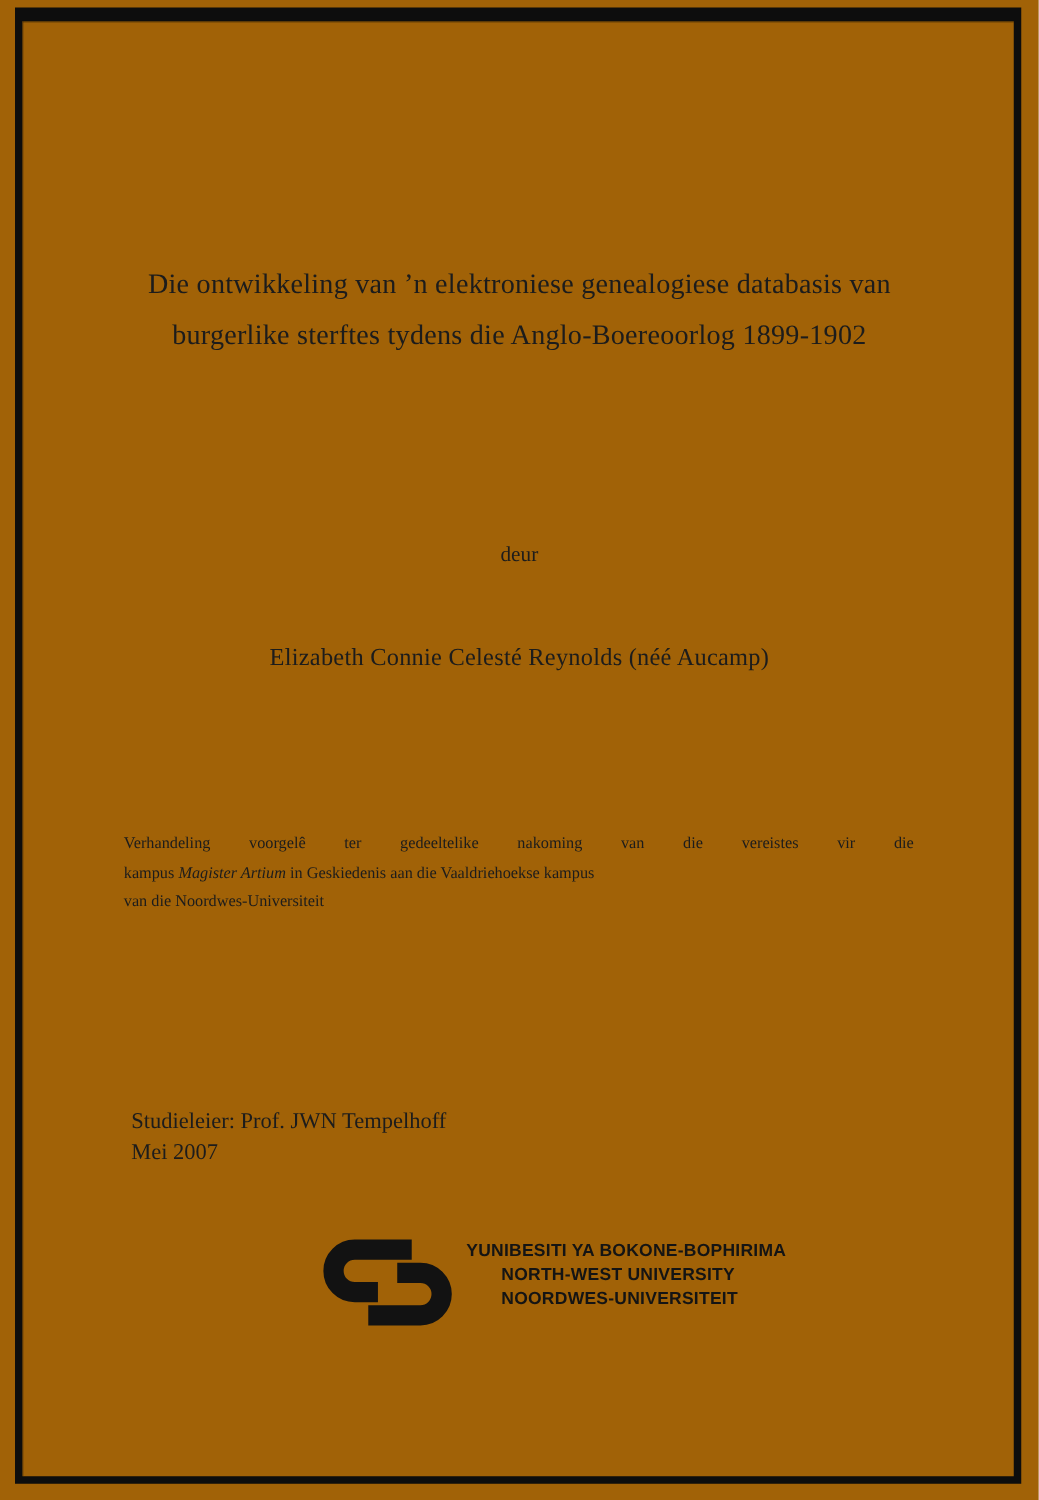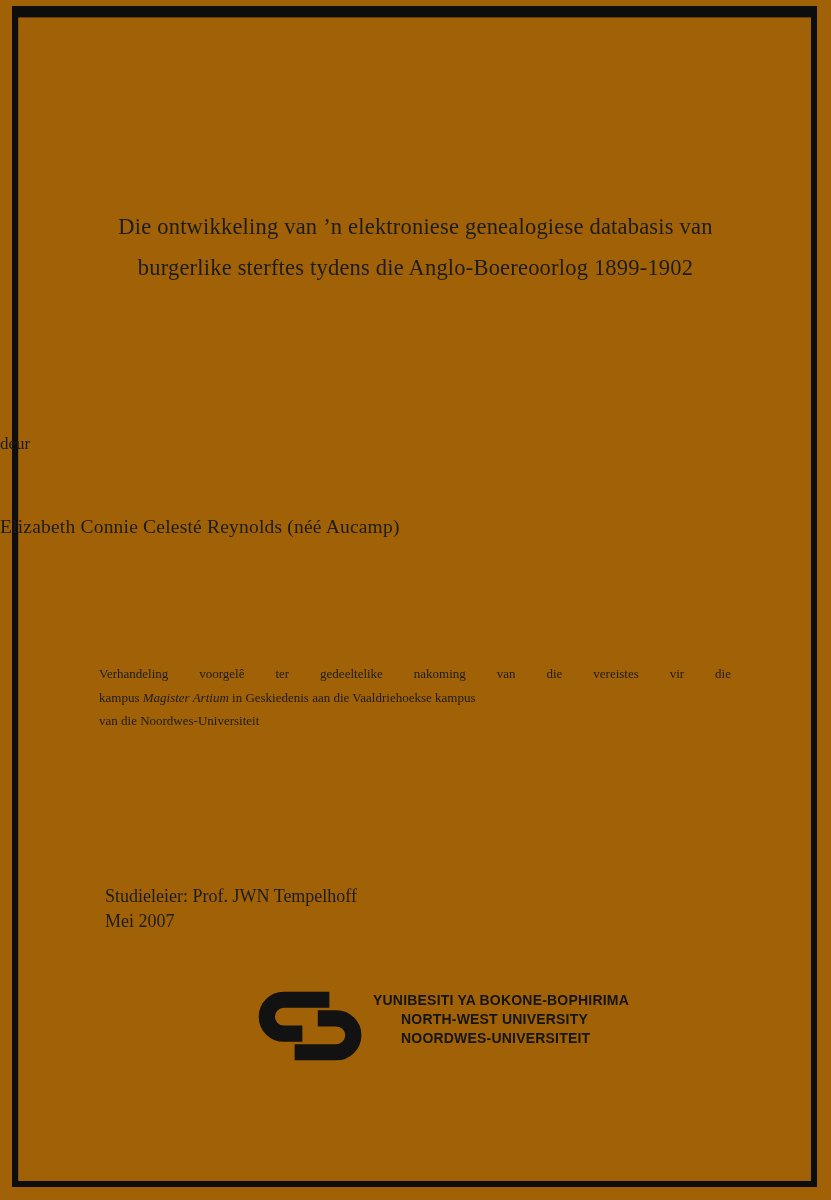--- a/index.html
+++ b/index.html
@@ -24,26 +24,27 @@
     position: absolute;
     left: 0; right: 0; top: 206px;
     text-align: center;
     font-size: 22.5px;
     line-height: 41px;
     letter-spacing: 0.2px;
   }
   .byline {
     position: absolute;
     left: 0; right: 0; top: 434px;
-    text-align: left;
+    text-align: center;
     font-size: 17px;
   }
   .author {
     position: absolute;
     left: 0; right: 0; top: 516px;
+    text-align: center;
     font-size: 19.5px;
     letter-spacing: 0.2px;
   }
   .declaration {
     position: absolute;
     left: 99px; top: 662px;
     width: 632px;
     font-size: 13px;
     line-height: 23.5px;
   }

